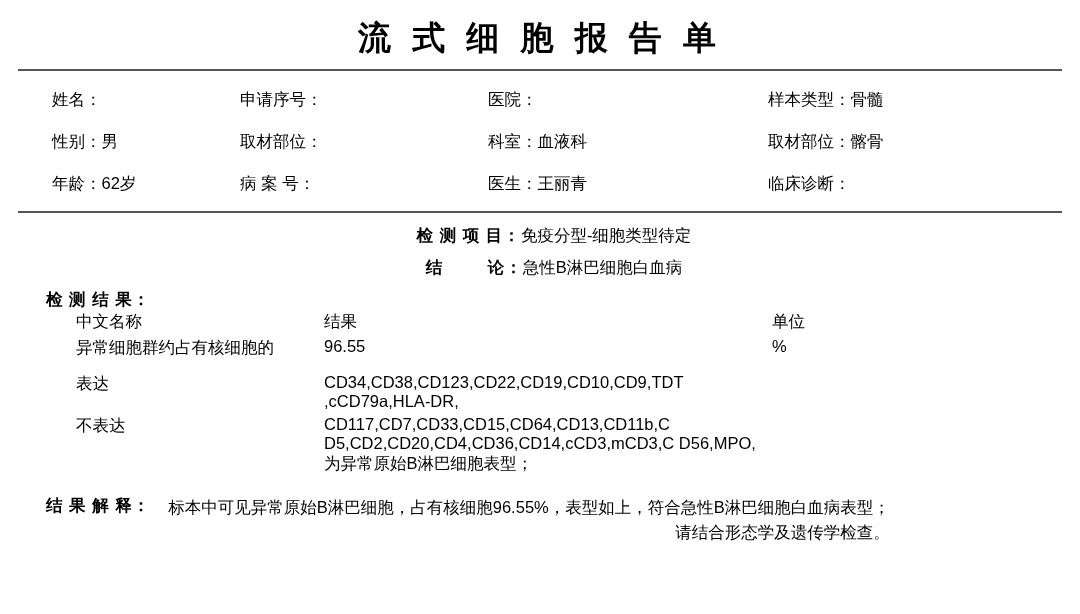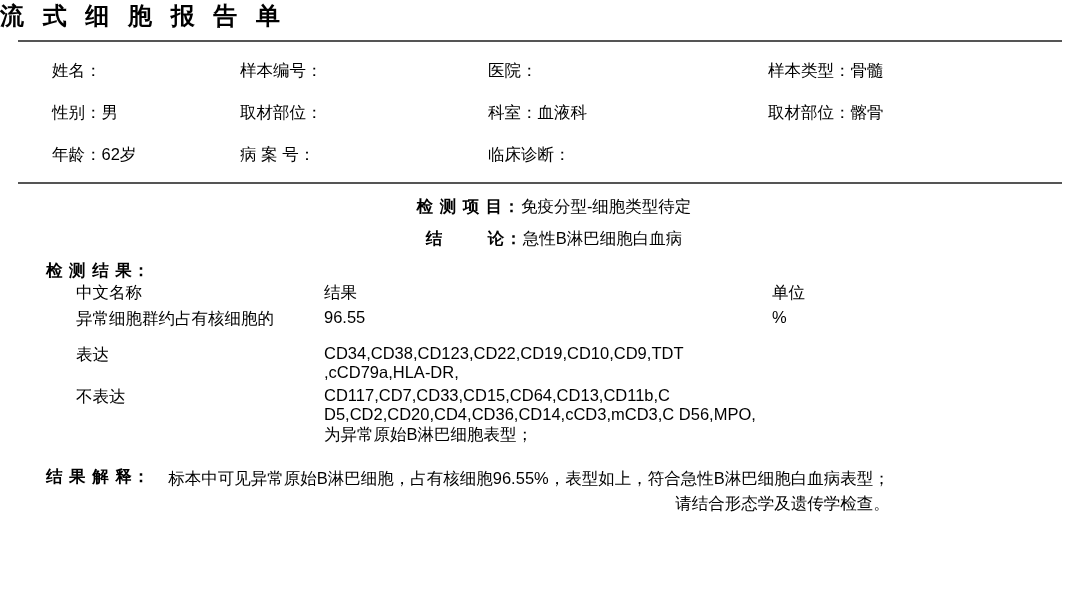--- a/index.html
+++ b/index.html
@@ -14,25 +14,25 @@
     color: #000000;
     overflow: hidden;
   }
   .page {
     position: relative;
     width: 1080px;
     height: 614px;
     box-sizing: border-box;
   }
   .title {
-    text-align: left;
-    font-size: 24px;
+    text-align: center;
+    font-size: 33px;
     font-weight: bold;
     letter-spacing: 6px;
-    padding-top: 0;
+    padding-top: 16px;
     padding-bottom: 8px;
   }
   .rule {
     height: 2px;
     background: #555555;
     margin: 0 18px;
   }
   .info {
     padding: 8px 18px 6px 18px;
   }
@@ -123,21 +123,21 @@
   <div class="rule"></div>
 
   <div class="info">
 
     <div class="info-row">
       <div class="cell c1">
         <span class="lbl">姓名：</span>
         <span class="val"></span>
       </div>
       <div class="cell c2">
-        <span class="lbl">样本编号：</span>
+        <span class="lbl">申请序号：</span>
         <span class="val"></span>
       </div>
       <div class="cell c3">
         <span class="lbl">医院：</span>
         <span class="val"></span>
       </div>
       <div class="cell c4">
         <span class="lbl">样本类型：</span>
         <span class="val">骨髓</span>
       </div>
@@ -163,20 +163,24 @@
     </div>
 
     <div class="info-row">
       <div class="cell c1">
         <span class="lbl">年龄：</span>
         <span class="val">62岁</span>
       </div>
       <div class="cell c2">
         <span class="lbl">病 案 号：</span>
         <span class="val"></span>
+      </div>
+      <div class="cell c3">
+        <span class="lbl">医生：</span>
+        <span class="val">王丽青</span>
       </div>
       <div class="cell c4">
         <span class="lbl">临床诊断：</span>
         <span class="val"></span>
       </div>
     </div>
 
   </div>
 
   <div class="rule"></div>

